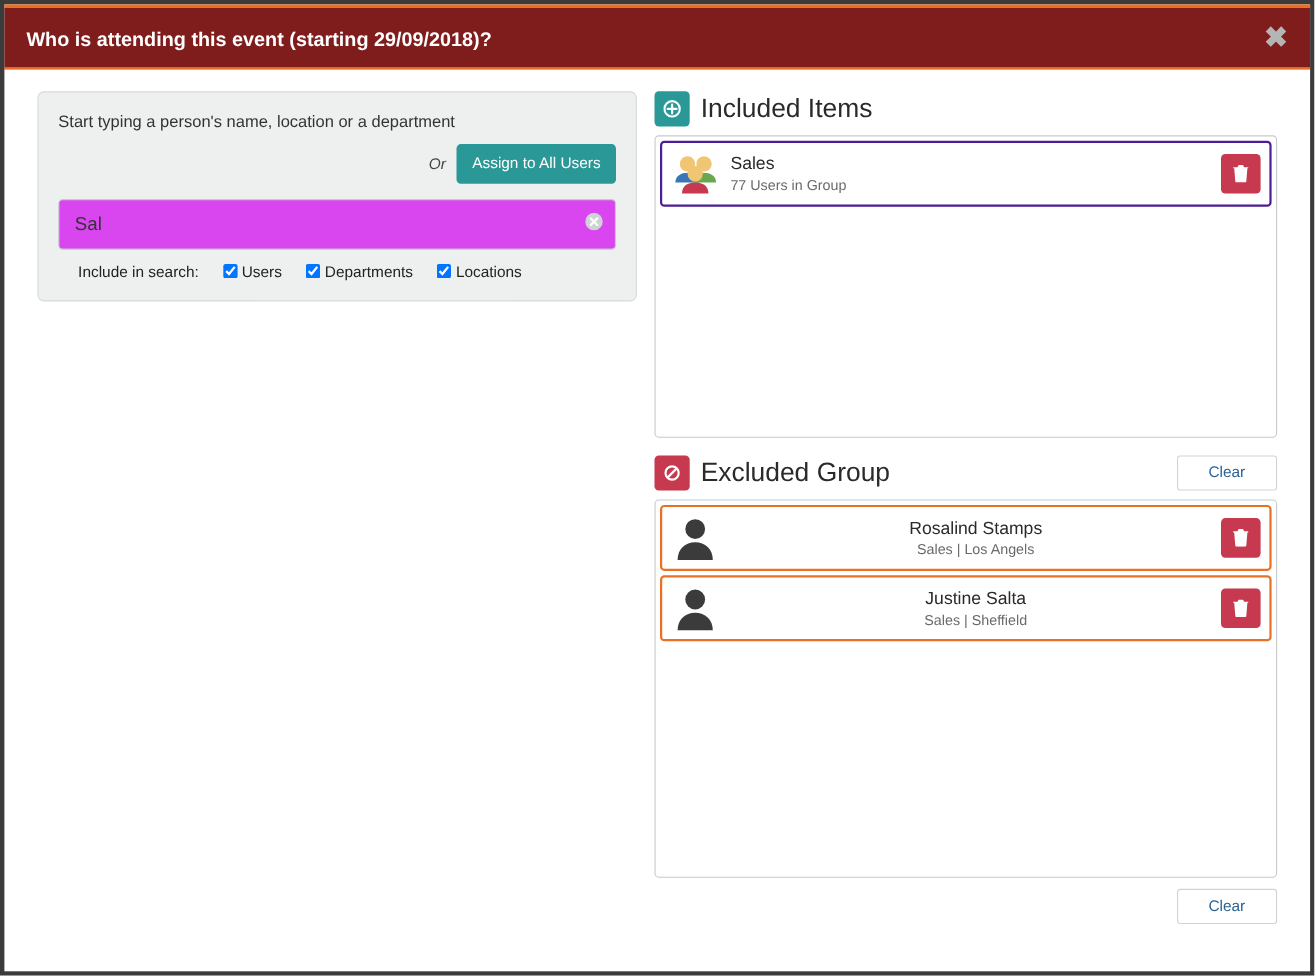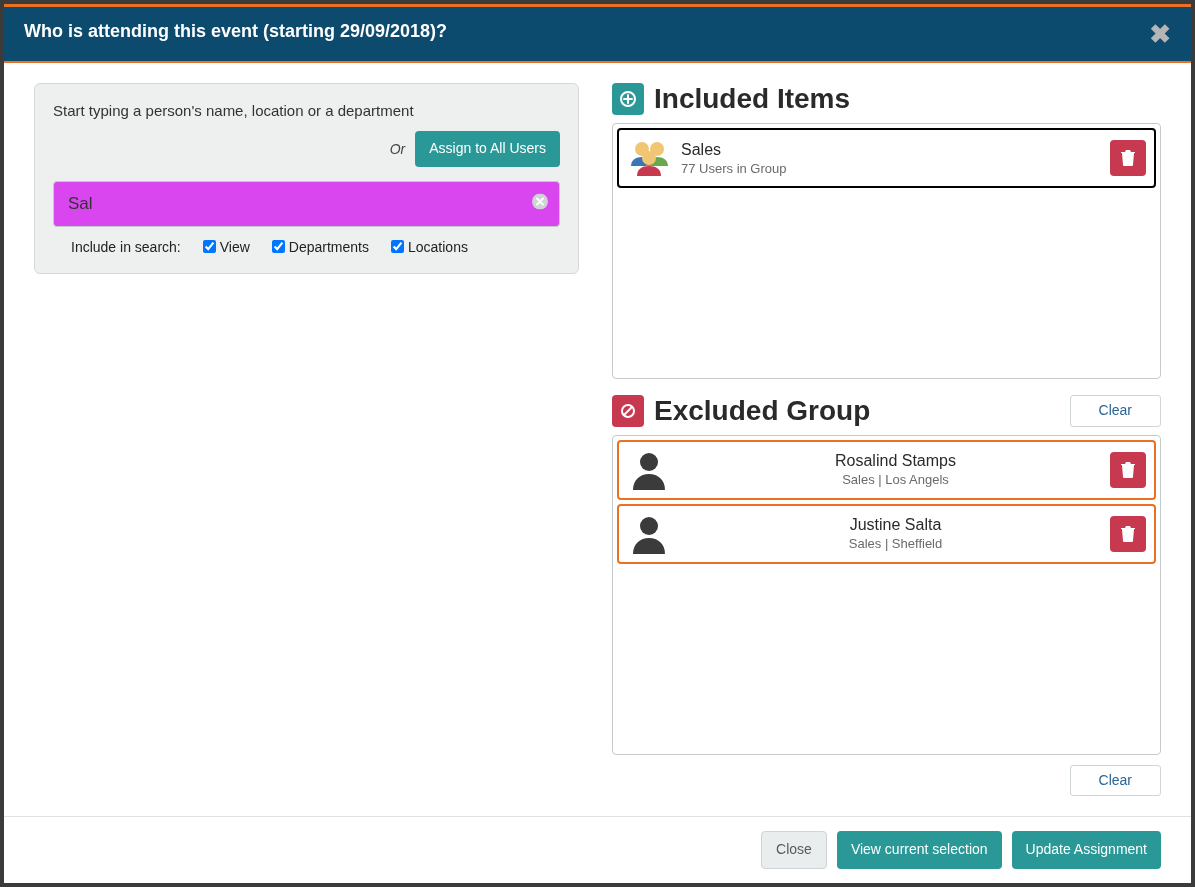--- a/index.html
+++ b/index.html
@@ -18,44 +18,44 @@
     }
     .modal {
       position: absolute;
       top: 4px; left: 4px; right: 4px; bottom: 4px;
       background: #fff;
       display: flex;
       flex-direction: column;
       border-top: 3px solid #ea7124;
     }
     .modal-header {
-      background: #0c4a6e;
+      background: #7f1d1d;
       color: #fff;
       padding: 14px 20px;
       display: flex;
       justify-content: space-between;
-      align-items: flex-start;
+      align-items: flex-end;
       border-bottom: 2px solid #ea7124;
     }
     .modal-header h2 {
       font-size: 18px;
       font-weight: 600;
     }
     .close-x {
       color: #b5b5b5;
       font-size: 26px;
       cursor: pointer;
       line-height: 1;
       font-weight: bold;
     }
     .modal-body {
       flex: 1;
       display: flex;
       padding: 20px 30px;
-      gap: 33px;
+      gap: 16px;
       overflow: hidden;
     }
     .left-col { flex: 0 0 545px; }
     .right-col { flex: 1; display: flex; flex-direction: column; }
     .search-panel {
       background: #eef0f0;
       border: 1px solid #d5d9da;
       border-radius: 6px;
       padding: 18px;
     }
@@ -141,38 +141,38 @@
       border-radius: 4px;
       display: flex;
       align-items: center; justify-content: center;
       color: #fff;
       font-size: 16px;
       font-weight: bold;
     }
     .badge-teal { background: #2a9896; }
     .badge-red { background: #c6394e; }
     .section-title {
-      font-size: 28px;
-      font-weight: 700;
+      font-size: 24px;
+      font-weight: 400;
       color: #2a2a2a;
     }
     .list-box {
       border: 1px solid #c5cacc;
       border-radius: 4px;
       background: #fff;
       overflow-y: auto;
       position: relative;
       padding: 4px;
     }
     .list-box.included { height: 275px; margin-bottom: 16px; }
     .list-box.excluded { height: 344px; text-align: center; }
     .item-card {
       display: flex;
       align-items: center;
-      border: 2px solid #000000;
+      border: 2px solid #4c1d95;
       border-radius: 4px;
       padding: 6px 8px;
       margin-bottom: 4px;
       background: #fff;
     }
     .item-card.orange { border-color: #ea7124; }
     .item-avatar {
       width: 44px; height: 44px;
       margin-right: 10px;
       display: flex; align-items: center; justify-content: center;
@@ -230,21 +230,21 @@
             <svg width="16" height="16" viewBox="0 0 16 16">
                 <circle cx="8" cy="8" r="8" fill="#cfd3d5"></circle>
                 <path d="M5 5 L11 11 M11 5 L5 11" stroke="#fff" stroke-width="2" stroke-linecap="round"></path>
               </svg>
           </span>
         </div>
         <div class="include-row">
           <span>Include in search:</span>
           <label>
             <input type="checkbox" checked="" style="">
-            <span>View</span>
+            <span>Users</span>
           </label>
           <label>
             <input type="checkbox" checked="" style="">
             <span>Departments</span>
           </label>
           <label>
             <input type="checkbox" checked="" style="">
             <span>Locations</span>
           </label>
         </div>
@@ -336,18 +336,13 @@
           </button>
         </div>
       </div>
 
       <div class="footer-clear">
         <button class="btn btn-link">Clear</button>
       </div>
     </div>
   </div>
 
-  <div class="modal-footer">
-    <button class="btn btn-default">Close</button>
-    <button class="btn btn-teal">View current selection</button>
-    <button class="btn btn-teal">Update Assignment</button>
-  </div>
 </div>
 
 </body></html>

